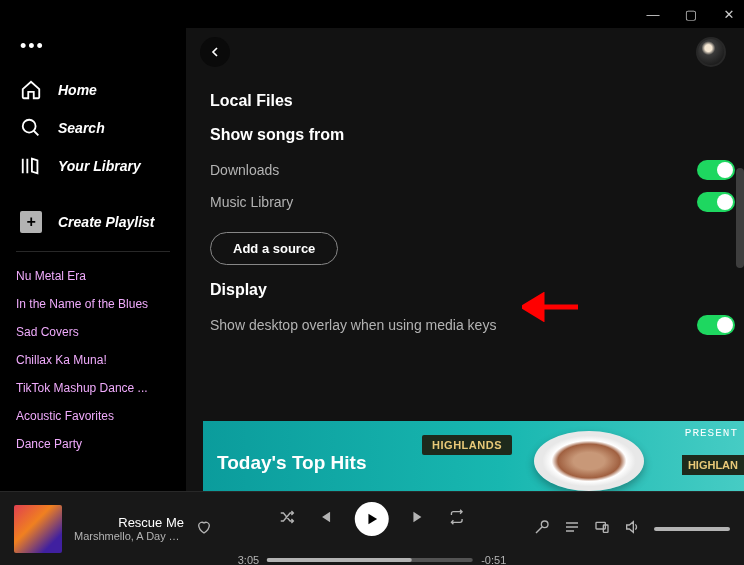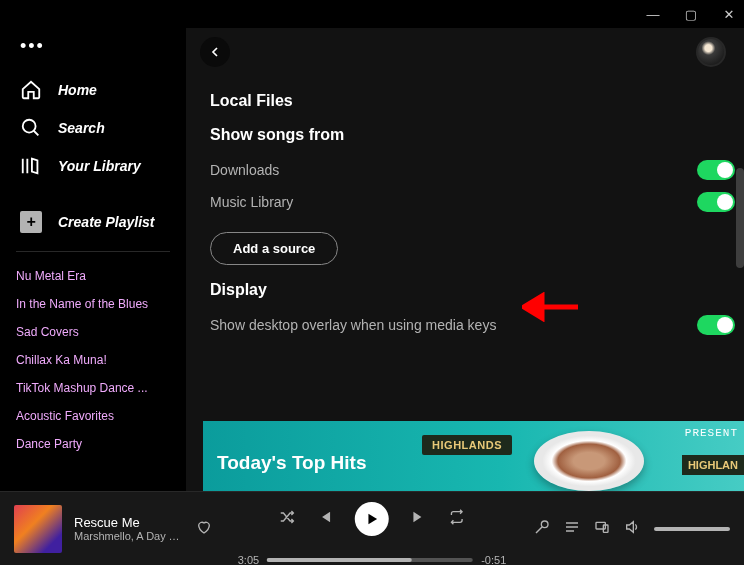--- a/index.html
+++ b/index.html
@@ -38,21 +38,21 @@
 .red-arrow { position:absolute; left:336px; top:264px; pointer-events:none; }
 .red-arrow svg { width:56px; height:30px; }
 .scroll-hint { position:absolute; right:0; top:140px; width:8px; height:100px; background:#3e3e3e; border-radius:4px; }
 .ad-banner { position:absolute; left:203px; bottom:60px; right:0; height:84px; background:linear-gradient(90deg,#0b9c9c 0%,#18b7b0 55%,#46ccc4 100%); display:flex; align-items:center; padding-left:14px; overflow:hidden; }
 .ad-title { color:#fff; font-size:19px; font-weight:700; }
 .ad-play { margin-top:8px; background:#fff; color:#000; border-radius:20px; padding:6px 22px; font-weight:700; font-size:13px; display:inline-block; cursor:pointer; letter-spacing:1px; }
 .ad-logo { position:absolute; right:232px; top:14px; background:#1e2a1c; color:#e8c978; font-size:11px; padding:4px 10px; border-radius:2px; font-weight:700; letter-spacing:0.5px; }
 .ad-logo2 { position:absolute; right:0; top:34px; background:#1e2a1c; color:#e8c978; font-size:11px; padding:4px 6px; font-weight:700; }
 .ad-present { position:absolute; right:6px; top:6px; color:#fff; font-size:11px; letter-spacing:1px;font-family:Liberation Mono, monospace; }
 .ad-bowl { position:absolute; right:100px; top:10px; width:110px; height:60px; border-radius:50%; background:radial-gradient(ellipse at center,#c89878 20%,#a06040 40%,#fff 48%,#e8e8e8 60%); box-shadow:0 4px 8px rgba(0,0,0,0.3); }
-.player { position:absolute; bottom:0; left:0; right:0; height:74px; background:#181818; border-top:1px solid #282828; display:flex; align-items:center; padding:0 14px; }
+.player { position:absolute; bottom:0; left:0; right:0; height:74px; background:#181818; border-top:1px solid #282828; display:flex; align-items:center; padding:0 14px;text-align:right; }
 .np-art { width:48px; height:48px; background:linear-gradient(135deg,#e04050 0%,#f08020 40%,#4020a0 80%); border-radius:2px; }
 .np-info { margin-left:12px; width:110px; }
 .np-title { color:#fff; font-size:13px; }
 .np-artist { color:#b3b3b3; font-size:11px; white-space:nowrap; overflow:hidden; text-overflow:ellipsis; }
 .heart { margin-left:12px; cursor:pointer; }
 .heart svg { width:16px; height:16px; }
 .ctr { position:absolute; left:50%; transform:translateX(-50%); display:flex; flex-direction:column; align-items:center; gap:18px; top:10px; }
 .ctr-btns { display:flex; align-items:center; gap:22px; }
 .ctr-btns .ic { cursor:pointer; }
 .ctr-btns svg { width:16px; height:16px; }

